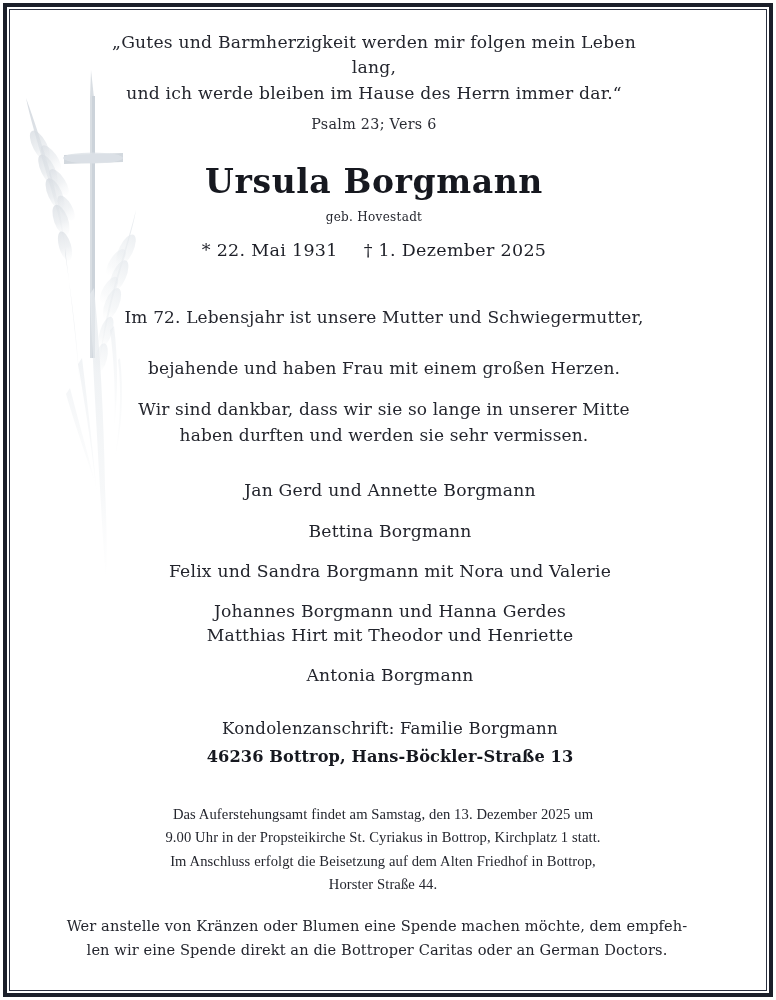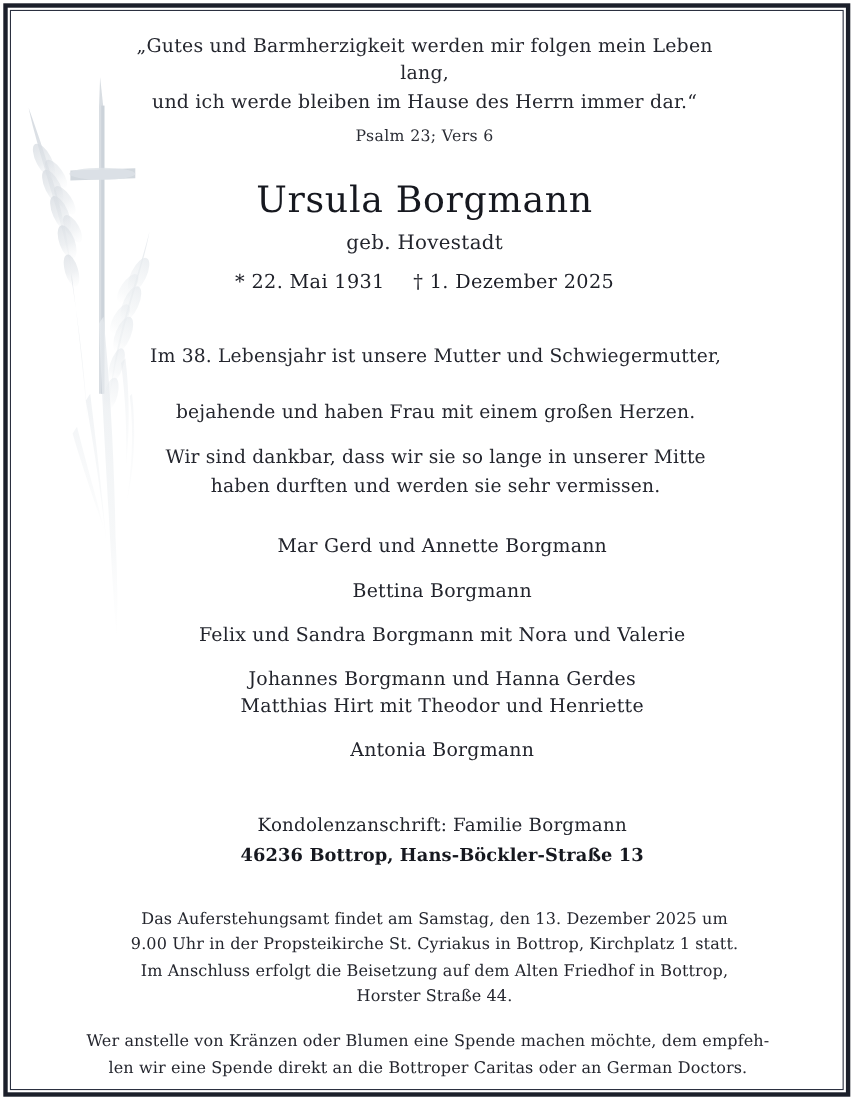--- a/index.html
+++ b/index.html
@@ -50,21 +50,21 @@
     top: 58px;
     width: 150px;
     height: 560px;
     pointer-events: none;
   }
   .watermark svg { display: block; width: 100%; height: 100%; }
 
   
   .content {
     position: absolute;
-    left: 16px;
+    left: 4px;
     top: 0;
     width: 740px;
     padding: 26px 38px 0 38px;
     box-sizing: border-box;
     text-align: center;
     color: #24262e;
   }
 
   .quote {
     font-size: 17.2px;
@@ -76,28 +76,28 @@
 
   .quote-source {
     font-size: 14.3px;
     margin-top: 10px;
     letter-spacing: 0.3px;
     color: #2a2c34;
   }
 
   .deceased-name {
     font-size: 33px;
-    font-weight: normal;
+    font-weight: bold;
     letter-spacing: 0.6px;
     margin-top: 30px;
     color: #16181f;
   }
 
   .maiden-name {
-    font-size: 18px;
+    font-size: 12px;
     margin-top: 9px;
     letter-spacing: 0.3px;
     color: #23252d;
   }
 
   .life-dates {
     font-size: 17.5px;
     margin-top: 16px;
     letter-spacing: 0.3px;
     color: #1d1f27;
@@ -122,21 +122,21 @@
     line-height: 1.0;
     margin-left: 62px;
     margin-right: 30px;
     color: #22242c;
   }
   .survivors .name-line { margin-top: 23px; letter-spacing: 0.2px; }
   .survivors .name-line:first-child { margin-top: 0; }
   .survivors .name-line.tight { margin-top: 7px; }
 
   .condolence {
-    margin-top: 48px;
+    margin-top: 34px;
     margin-left: 62px;
     margin-right: 30px;
     color: #22242c;
   }
   .condolence .cond-label {
     font-size: 16.6px;
     letter-spacing: 0.2px;
   }
   .condolence .cond-address {
     font-size: 16.2px;
@@ -147,20 +147,21 @@
   }
 
   .service {
     margin-top: 37px;
     font-size: 14.6px;
     line-height: 1.62;
     margin-left: 36px;
     margin-right: 18px;
     letter-spacing: 0.1px;
     color: #24262e;
+    font-family: Liberation Serif, serif;
   }
   .service p { margin: 0; }
 
   .donations {
     margin-top: 17px;
     font-size: 14.6px;
     line-height: 1.62;
     margin-left: 18px;
     margin-right: 12px;
     letter-spacing: 0.1px;
@@ -243,32 +244,32 @@
 
     <div class="deceased-name">Ursula Borgmann</div>
     <div class="maiden-name">geb. Hovestadt</div>
 
     <div class="life-dates">
       <span>* 22. Mai 1931</span><span class="gap"></span><span>† 1. Dezember 2025</span>
     </div>
 
     <div class="eulogy">
       <p>
-        <span>Im 38. Lebensjahr ist unsere Mutter und Schwiegermutter,</span><br>
+        <span>Im 72. Lebensjahr ist unsere Mutter und Schwiegermutter,</span><br>
         <br>
         <span>bejahende und haben Frau mit einem großen Herzen.</span>
       </p>
       <p>
         <span>Wir sind dankbar, dass wir sie so lange in unserer Mitte</span><br>
         <span>haben durften und werden sie sehr vermissen.</span>
       </p>
     </div>
 
     <div class="survivors">
-      <div class="name-line">Mar Gerd und Annette Borgmann</div>
+      <div class="name-line">Jan Gerd und Annette Borgmann</div>
       <div class="name-line">Bettina Borgmann</div>
       <div class="name-line">Felix und Sandra Borgmann mit Nora und Valerie</div>
       <div class="name-line">Johannes Borgmann und Hanna Gerdes</div>
       <div class="name-line tight">Matthias Hirt mit Theodor und Henriette</div>
       <div class="name-line">Antonia Borgmann</div>
     </div>
 
     <div class="condolence">
       <div class="cond-label">Kondolenzanschrift: Familie Borgmann</div>
       <div class="cond-address">46236 Bottrop, Hans-Böckler-Straße 13</div>

